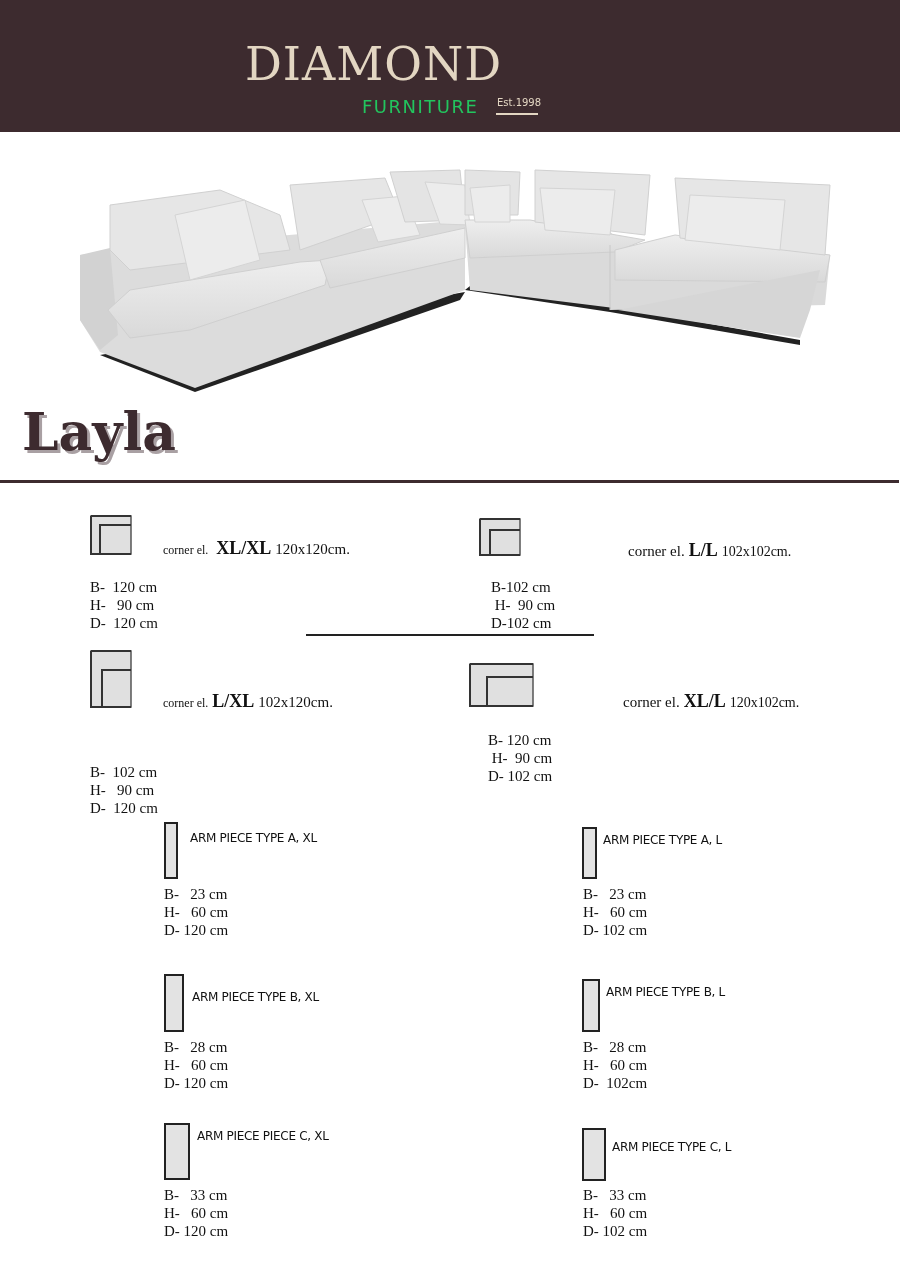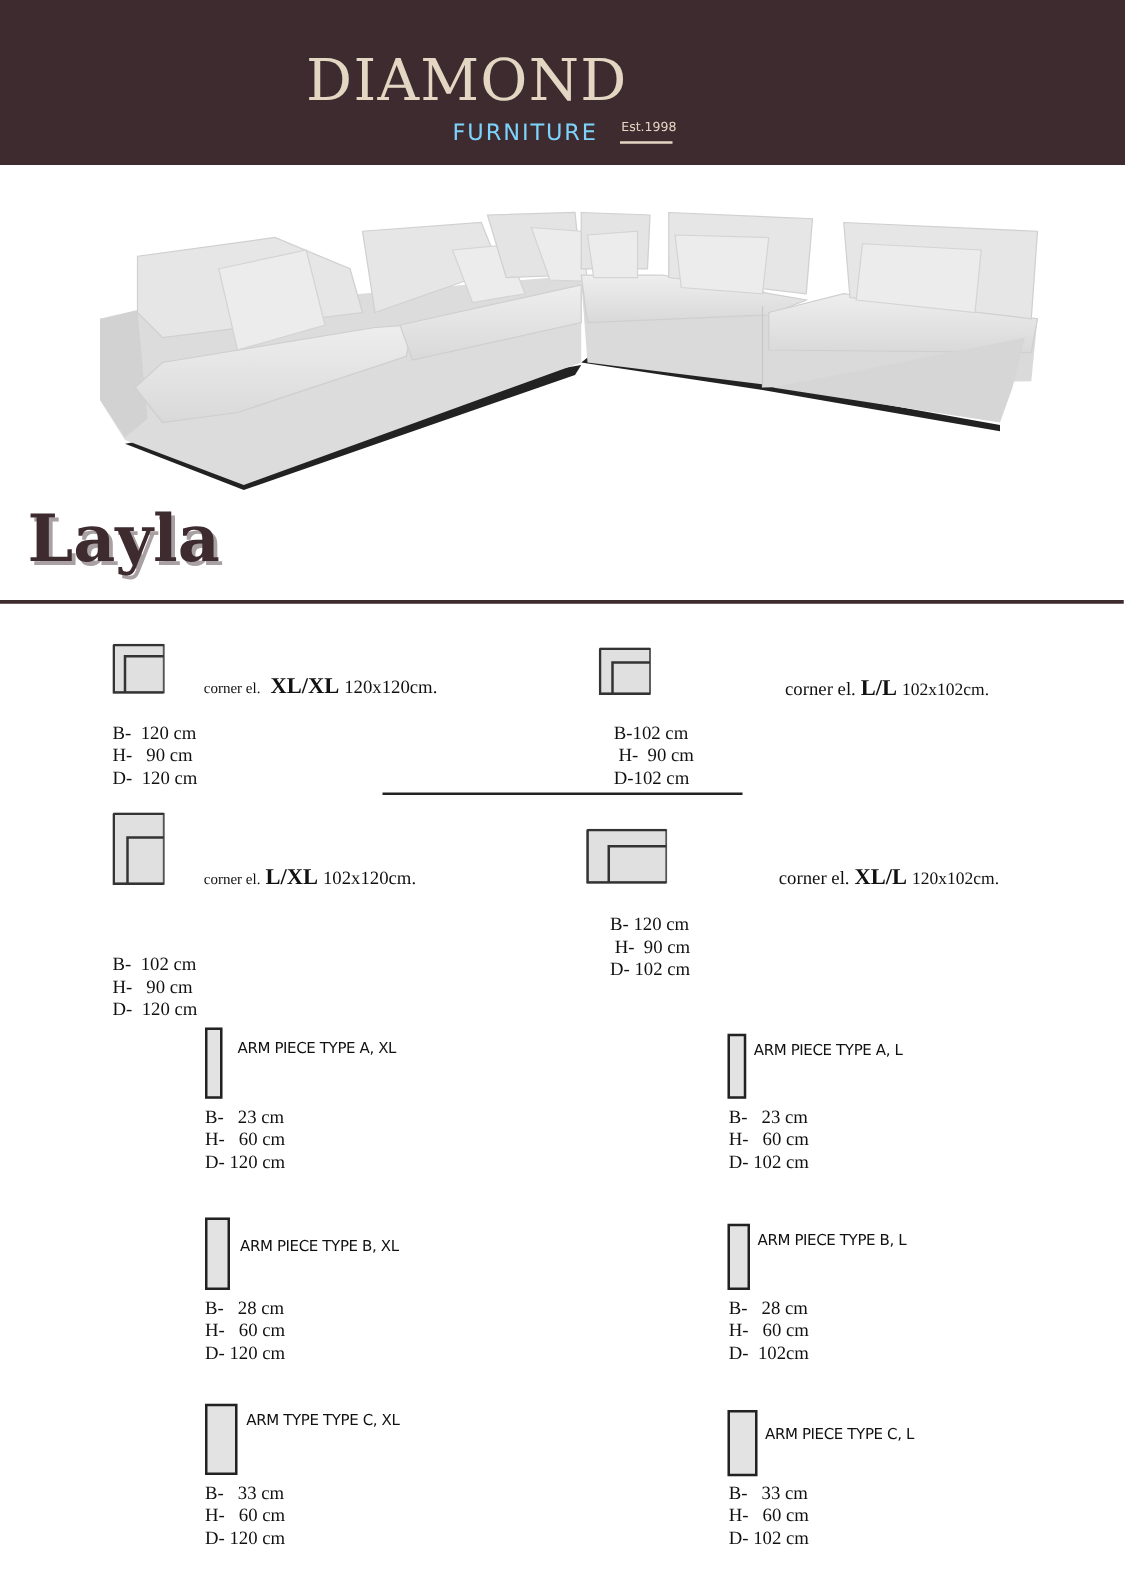--- a/index.html
+++ b/index.html
@@ -1,21 +1,21 @@
 <!DOCTYPE html>
 <html><head>
   <meta charset="utf-8">
   <style>
     * { box-sizing: border-box; margin: 0; padding: 0; }
     html, body { width: 900px; height: 1273px; background: #ffffff; overflow: hidden; }
     body { position: relative; font-family: "Liberation Serif", serif; color: #111; }
 
     .header { position: absolute; left: 0; top: 0; width: 900px; height: 132px; background: #3d2b2f; }
     .brand { position: absolute; left: 0; top: 38px; width: 747px; text-align: center; color: #e3d6c2; font-family: "DejaVu Serif", serif; font-size: 46px; letter-spacing: 1px; line-height: 52px; }
-    .sub { position: absolute; left: 362px; top: 96px; color: #7dd3fc; font-family: "DejaVu Sans", sans-serif; font-size: 18px; letter-spacing: 1.5px; line-height: 22px; }
+    .sub { position: absolute; left: 362px; top: 96px; color: #22c55e; font-family: "DejaVu Sans", sans-serif; font-size: 18px; letter-spacing: 1.5px; line-height: 22px; }
     .est { position: absolute; left: 497px; top: 97px; color: #e3d6c2; font-family: "DejaVu Sans", sans-serif; font-size: 10px; line-height: 12px; }
     .est-line { position: absolute; left: 496px; top: 113px; width: 42px; height: 2px; background: #e3d6c2; }
 
     .sofa { position: absolute; left: 70px; top: 160px; width: 770px; height: 240px; }
 
     .title { position: absolute; left: 22px; top: 400px; font-family: "DejaVu Serif", serif; font-weight: bold; font-size: 52px; color: #3d2b2f; text-shadow: 3px 3px 0 #a9a0a3; line-height: 64px; }
     .rule { position: absolute; left: 0; top: 480px; width: 899px; height: 3px; background: #3d2b2f; }
     .midrule { position: absolute; left: 306px; top: 634px; width: 288px; height: 2px; background: #222; }
 
     .icon { position: absolute; }
@@ -140,18 +140,18 @@
 
 <div class="armbox" style="left:164px; top:974px; width:20px; height:58px;"></div>
 <div class="arm-label" style="left:192px; top:990px;">ARM PIECE TYPE B, XL</div>
 <div class="dims" style="left:164px; top:1038px;"><div>B-   28 cm</div><div>H-   60 cm</div><div>D- 120 cm</div></div>
 
 <div class="armbox" style="left:582px; top:979px; width:18px; height:53px;"></div>
 <div class="arm-label" style="left:606px; top:985px;">ARM PIECE TYPE B, L</div>
 <div class="dims" style="left:583px; top:1038px;"><div>B-   28 cm</div><div>H-   60 cm</div><div>D-  102cm</div></div>
 
 <div class="armbox" style="left:164px; top:1123px; width:26px; height:57px;"></div>
-<div class="arm-label" style="left:197px; top:1129px;">ARM TYPE TYPE C, XL</div>
+<div class="arm-label" style="left:197px; top:1129px;">ARM PIECE PIECE C, XL</div>
 <div class="dims" style="left:164px; top:1186px;"><div>B-   33 cm</div><div>H-   60 cm</div><div>D- 120 cm</div></div>
 
 <div class="armbox" style="left:582px; top:1128px; width:24px; height:53px;"></div>
 <div class="arm-label" style="left:612px; top:1140px;">ARM PIECE TYPE C, L</div>
 <div class="dims" style="left:583px; top:1186px;"><div>B-   33 cm</div><div>H-   60 cm</div><div>D- 102 cm</div></div>
 
 </body></html>

